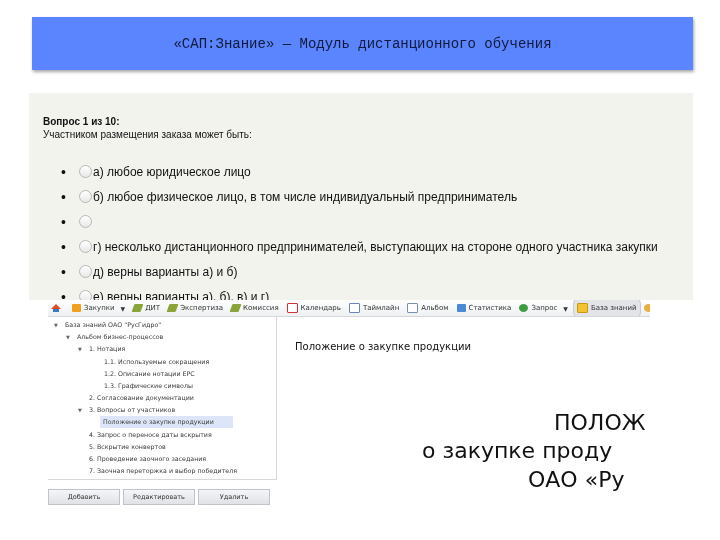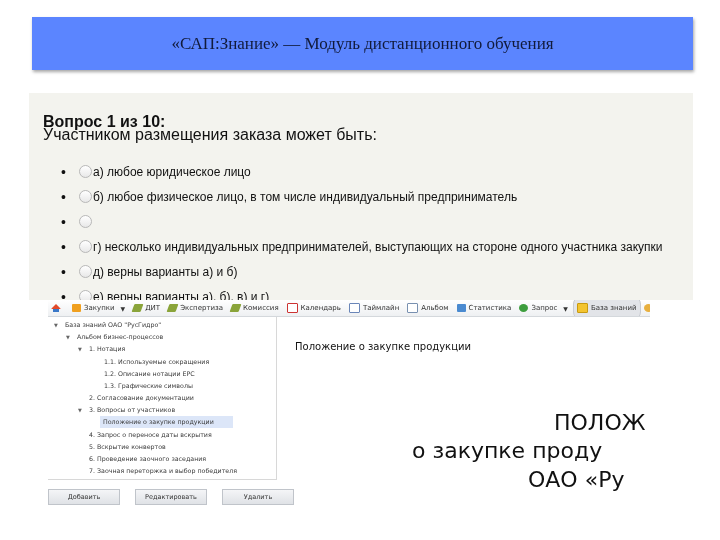--- a/index.html
+++ b/index.html
@@ -6,27 +6,27 @@
     body {
       width: 720px; height: 540px; background: #ffffff; position: relative; overflow: hidden;
       font-family: "Liberation Sans", sans-serif;
     }
     .title-bar {
       position: absolute; left: 32px; top: 17px; width: 661px; height: 53px;
       background: #5b85ff; box-shadow: 1px 2px 3px rgba(0,0,0,0.35);
       display: flex; align-items: center; justify-content: center;
     }
     .title-bar span {
-      font-family: Liberation Serif, serif; font-size: 17px; color: #111a3a; letter-spacing: 0px;
+      font-family: Liberation Mono, monospace; font-size: 14px; color: #111a3a; letter-spacing: 0px;
     }
     .quiz {
       position: absolute; left: 29px; top: 93px; width: 664px; height: 207px;
       background: #f3f3ee;
     }
-    .quiz .qhead { position: absolute; left: 14px; top: 22px; font-size: 16px; line-height: 13px; color: #111; }
+    .quiz .qhead { position: absolute; left: 14px; top: 22px; font-size: 10px; line-height: 13px; color: #111; }
     .quiz .qhead b { font-weight: bold; }
     .quiz ul { list-style: none; margin: 0; padding: 0; position: absolute; left: 32px; top: 66px; }
     .quiz li { height: 25px; display: flex; align-items: center; font-size: 12px; color: #111; }
     .quiz li .bullet { width: 14px; font-size: 14px; line-height: 10px; }
     .quiz li .radio {
       width: 11px; height: 11px; border-radius: 50%; border: 1px solid #b8b8b8;
       background: linear-gradient(#ffffff, #e8e8e8); margin-right: 1px; margin-left: 4px;
     }
     .toolbar {
       position: absolute; left: 48px; top: 300px; width: 602px; height: 16px;
@@ -54,21 +54,21 @@
       position: absolute; left: 48px; top: 317px; width: 228px; height: 162px;
       background: #fff; border-right: 1px solid #d8d8d8; border-bottom: 1px solid #d8d8d8;
       font-family: "DejaVu Sans", sans-serif; font-size: 6.3px; color: #3a3a3a;
     }
     .tree-node { position: absolute; height: 12px; line-height: 12px; white-space: nowrap; }
     .tree-node .tw { display: inline-block; width: 11px; font-size: 5px; color: #666; }
     .tree-node.sel { background: #dce6f8; width: 130px; padding-left: 3px; }
     .doc-title { position: absolute; left: 295px; top: 341px; font-family: "DejaVu Sans", sans-serif; font-size: 10px; color: #111; }
     .clipper { position: absolute; left: 380px; top: 400px; width: 270px; height: 120px; overflow: hidden; }
     .clipper .line { position: absolute; white-space: nowrap; font-family: "DejaVu Sans", sans-serif; font-size: 22px; color: #111; text-align: center; }
-    .buttons { position: absolute; left: 48px; top: 489px; display: flex; gap: 15px; }
+    .buttons { position: absolute; left: 48px; top: 489px; display: flex; gap: 3px; }
     .btn {
       width: 70px; height: 14px; background: linear-gradient(#f4f5f7, #dfe2e6); border: 1px solid #c0c4ca;
       font-family: "DejaVu Sans", sans-serif; font-size: 6.5px; color: #333; display: flex; align-items: center; justify-content: center;
     }
   </style>
 </head>
 <body>
 
 <div class="title-bar">
   <span>«САП:Знание» — Модуль дистанционного обучения</span>
@@ -90,21 +90,21 @@
         <span class="radio"></span>
         <span>б) любое физическое лицо, в том числе индивидуальный предприниматель</span>
       </li>
     <li>
         <span class="bullet">•</span>
         <span class="radio"></span>
       </li>
     <li>
         <span class="bullet">•</span>
         <span class="radio"></span>
-        <span>г) несколько индивидуальных предпринимателей, выступающих на стороне одного участника закупки</span>
+        <span>г) несколько дистанционного предпринимателей, выступающих на стороне одного участника закупки</span>
       </li>
     <li>
         <span class="bullet">•</span>
         <span class="radio"></span>
         <span>д) верны варианты а) и б)</span>
       </li>
     <li>
         <span class="bullet">•</span>
         <span class="radio"></span>
         <span>е) верны варианты а), б), в) и г)</span>
@@ -186,21 +186,21 @@
   <div class="tree-node" style="left:41px;top:112px"><span>4. Запрос о переносе даты вскрытия</span></div>
   <div class="tree-node" style="left:41px;top:124px"><span>5. Вскрытие конвертов</span></div>
   <div class="tree-node" style="left:41px;top:136px"><span>6. Проведение заочного заседания</span></div>
   <div class="tree-node" style="left:41px;top:148px"><span>7. Заочная переторжка и выбор победителя</span></div>
 </div>
 
 <div class="doc-title">Положение о закупке продукции</div>
 
 <div class="clipper">
   <div class="line" style="left:174px;top:10px">ПОЛОЖ</div>
-  <div class="line" style="left:32px;top:38px">о закупке проду</div>
+  <div class="line" style="left:42px;top:38px">о закупке проду</div>
   <div class="line" style="left:148px;top:67px">ОАО «Ру</div>
 </div>
 
 <div class="buttons">
   <div class="btn">Добавить</div>
   <div class="btn">Редактировать</div>
   <div class="btn">Удалить</div>
 </div>
 
 </body></html>

